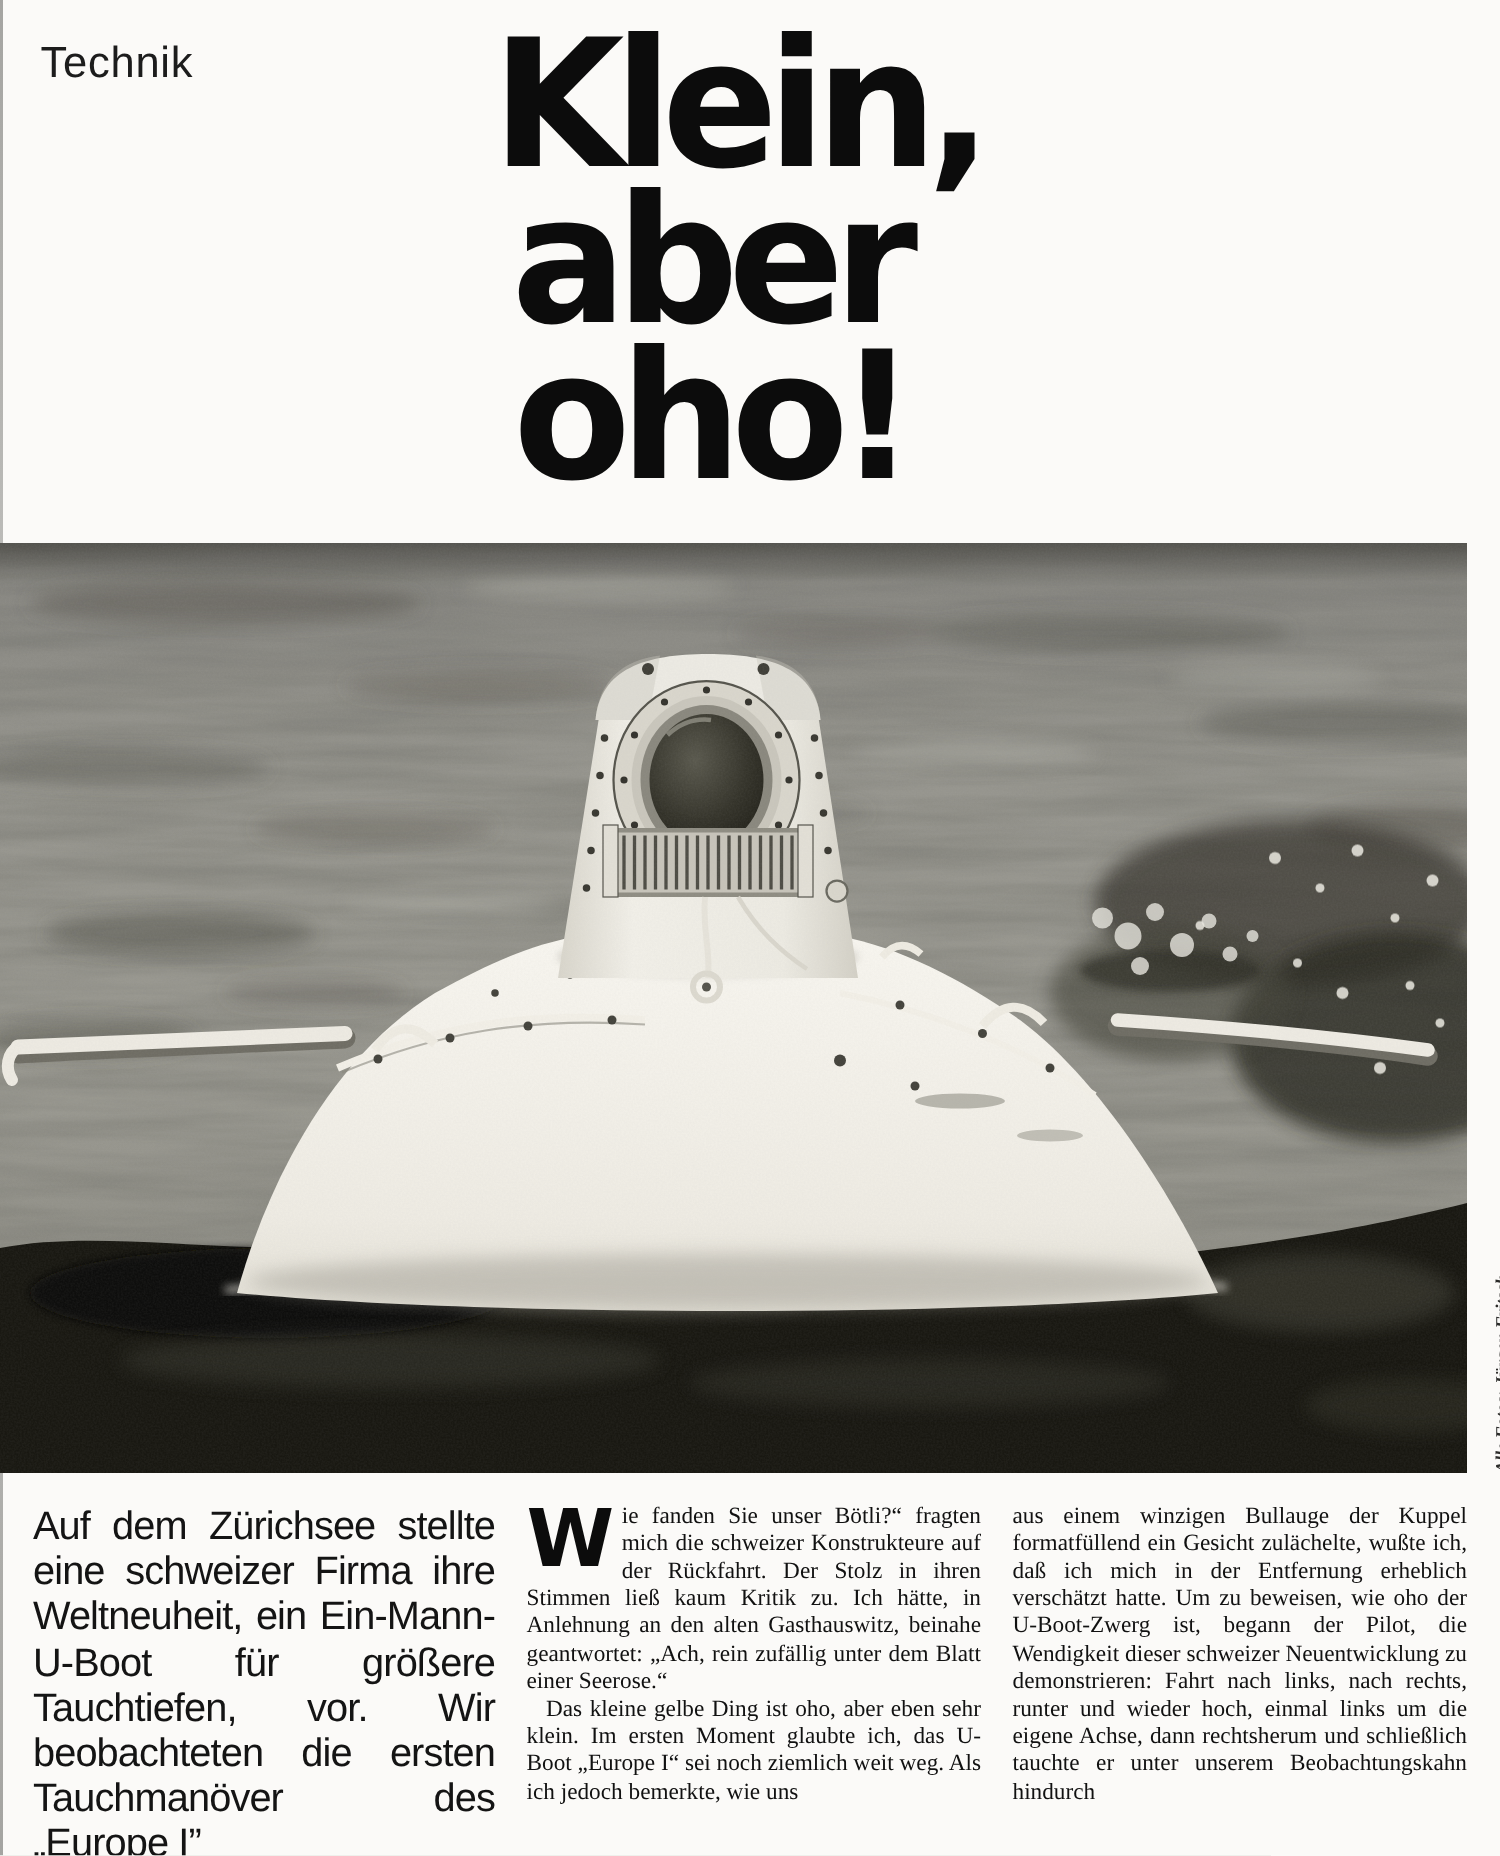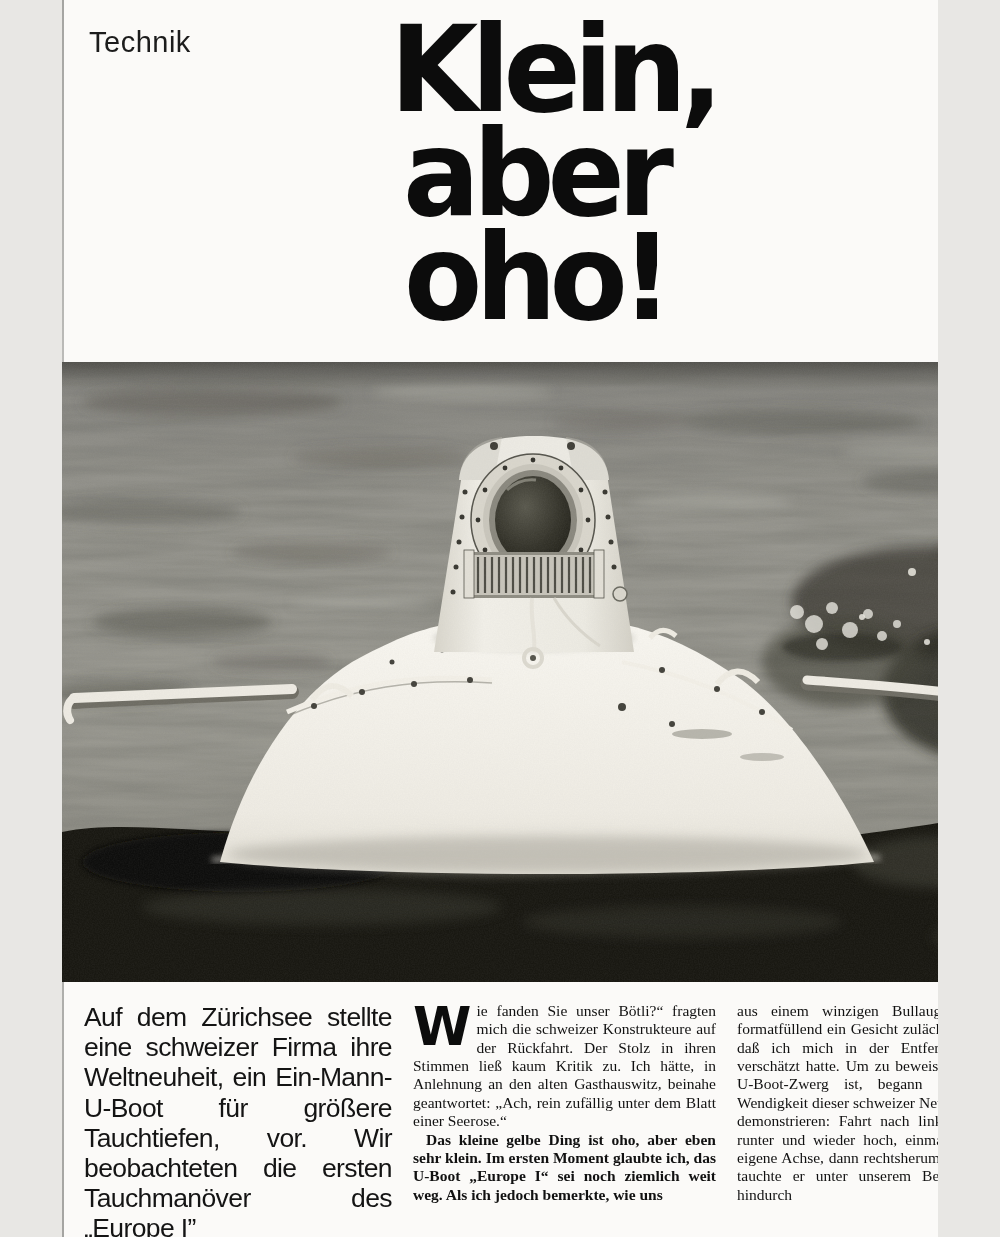--- a/index.html
+++ b/index.html
@@ -1,24 +1,23 @@
 <!DOCTYPE html>
 <html lang="de"><head>
 <meta charset="utf-8">
 <style>
   html,body{margin:0;padding:0;background:#e8e7e4;}
   .page{
     position:relative;
-    width:848px;height:1237px;
+    width:1000px;height:1237px;
     margin:0 auto;
     background:#fbfaf8;
     overflow:hidden;
     font-family:"Liberation Sans",sans-serif;
     color:#161616;
-    padding-left:28px;
   }
   .scan-edge{
     position:absolute;left:0;top:0;width:2px;height:100%;
     background:linear-gradient(#8f8f8c,#b5b5b2 40%,#8f8f8c);
     opacity:.8;
   }
   .section-label{
     position:absolute;left:27px;top:26px;
     font-size:29px;letter-spacing:.5px;color:#1c1c1c;
   }
@@ -64,21 +63,21 @@
     color:#141414;
     margin:0;
   }
   .bodycol{
     font-family:"Liberation Serif",serif;
     font-size:15.5px;line-height:1.185;
     text-align:justify;
     color:#111;
   }
   .bodycol p{margin:0;}
-  .bodycol p.indent{text-indent:13px;font-weight:bold;}
+  .bodycol p.indent{text-indent:13px;}
   .dropcap{
     float:left;
     font-family:"DejaVu Sans",sans-serif;
     font-weight:bold;
     font-size:53px;
     line-height:.82;
     letter-spacing:-2px;
     padding:3px 7px 0 0;
     color:#0c0c0c;
   }

